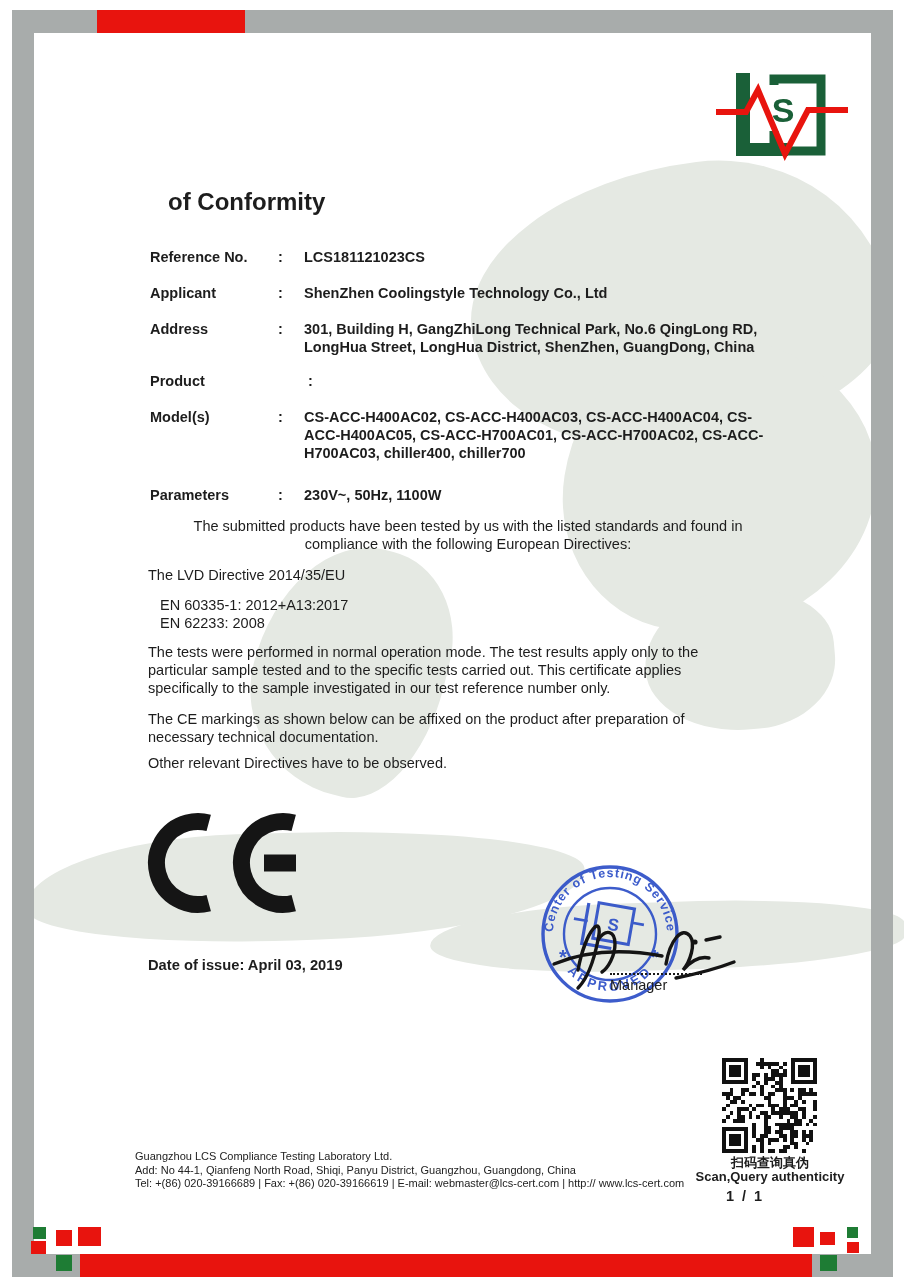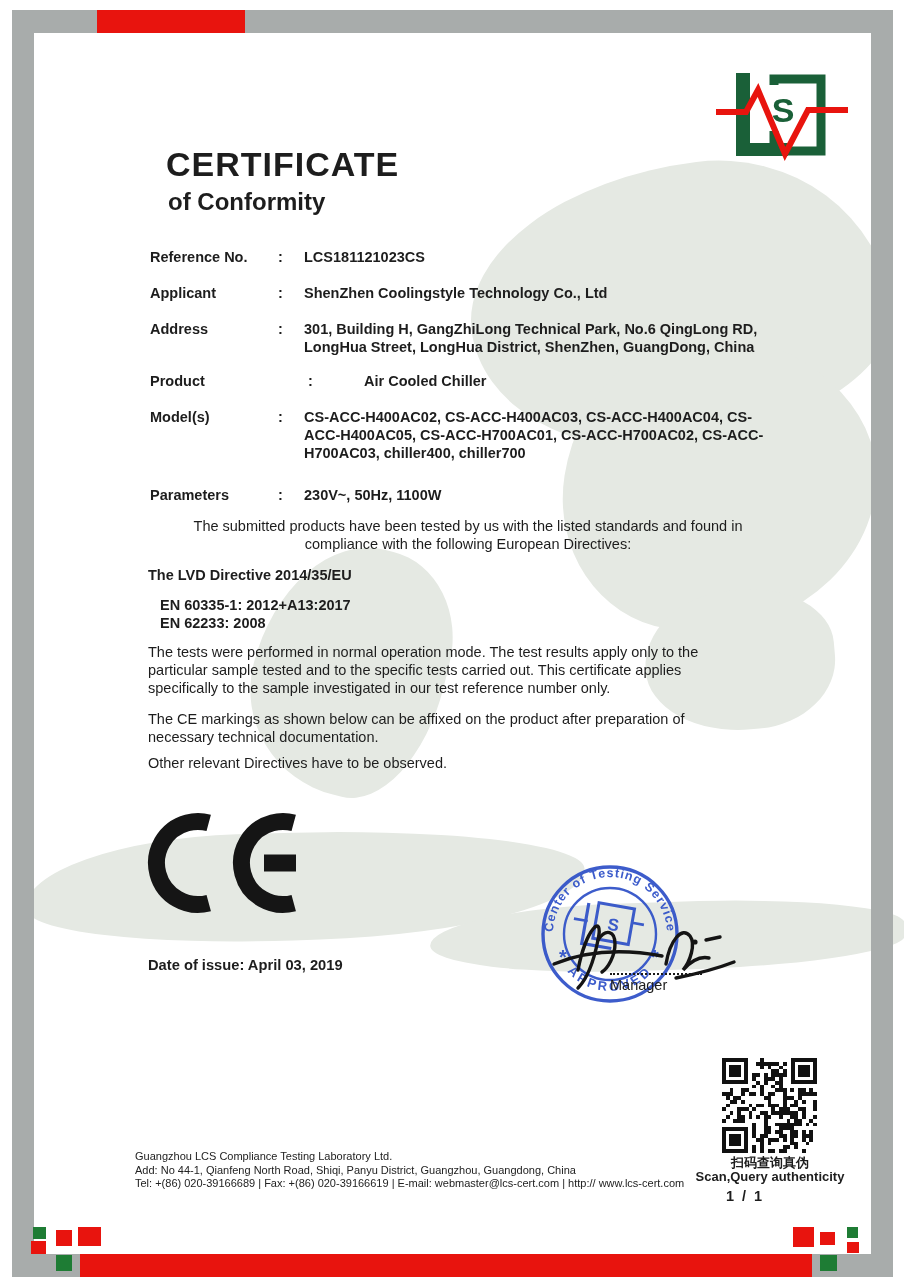--- a/index.html
+++ b/index.html
@@ -16,21 +16,21 @@
   
   .abs{position:absolute;z-index:2;}
   .title{font-size:34px;font-weight:bold;letter-spacing:1px;}
   .subtitle{font-size:24px;font-weight:bold;}
   .frow{position:absolute;left:150px;width:632px;display:grid;
         grid-template-columns:128px 26px 1fr;z-index:2;}
   .frow .lab,.frow .colon,.frow .val{font-size:14.5px;font-weight:bold;line-height:18px;}
   .frow .val{white-space:pre-line;}
   .para{position:absolute;left:148px;width:640px;font-size:14.5px;line-height:18px;
         white-space:pre-line;z-index:2;}
-  .para.bold{font-weight:bold;}
+  .para.bold{font-weight:normal;}
   .dateline{font-size:14.7px;font-weight:bold;}
   
   .foot{font-size:11px;line-height:13.6px;color:#222;}
   .qr{position:absolute;left:722px;top:1058px;width:95px;height:95px;z-index:2;}
   .qr .mods{position:absolute;inset:0;display:grid;
             grid-template-rows:repeat(25,1fr);grid-template-columns:repeat(25,1fr);}
   .qr .mods i{background:#111;display:block;}
   .fp{position:absolute;width:26px;height:26px;border:4px solid #111;box-sizing:border-box;}
   .fp::after{content:"";position:absolute;left:3px;top:3px;width:12px;height:12px;background:#111;}
   .qrcap{position:absolute;text-align:center;font-weight:bold;z-index:2;}
@@ -72,21 +72,20 @@
 
   <svg class="abs" style="left:716px;top:68px;" width="132" height="96" viewBox="0 0 132 96" xmlns="http://www.w3.org/2000/svg">
     <rect x="58" y="11" width="47" height="72" fill="none" stroke="#1a6038" stroke-width="9"></rect>
     <rect x="20" y="5" width="14" height="83" fill="#1a6038"></rect>
     <rect x="20" y="75" width="52" height="13" fill="#1a6038"></rect>
     <rect x="50" y="17" width="34" height="46" fill="#ffffff"></rect>
     <text x="67" y="54" text-anchor="middle" font-family="Liberation Sans, sans-serif" font-size="34" font-weight="bold" fill="#1a6038">S</text>
     <polyline points="0,44 30,44 42,22 69,86 92,42 132,42" fill="none" stroke="#e8140e" stroke-width="6" stroke-linejoin="miter"></polyline>
   </svg>
 
-  <div class="abs title" style="left:166px;top:145px;">CERTIFICATE</div>
   <div class="abs subtitle" style="left:168px;top:188px;">of Conformity</div>
 
   <div class="frow" style="top:248px;">
     <span class="lab">Reference No.</span>
     <span class="colon">:</span>
     <span class="val">LCS181121023CS</span>
   </div>
   <div class="frow" style="top:284px;">
     <span class="lab">Applicant</span>
     <span class="colon">:</span>
@@ -94,21 +93,20 @@
   </div>
   <div class="frow" style="top:320px;">
     <span class="lab">Address</span>
     <span class="colon">:</span>
     <span class="val">301, Building H, GangZhiLong Technical Park, No.6 QingLong RD,
 LongHua Street, LongHua District, ShenZhen, GuangDong, China</span>
   </div>
   <div class="frow" style="top:372px;gap:30px;">
     <span class="lab">Product</span>
     <span class="colon">:</span>
-    <span class="val">Air Cooled Chiller</span>
   </div>
   <div class="frow" style="top:408px;">
     <span class="lab">Model(s)</span>
     <span class="colon">:</span>
     <span class="val">CS-ACC-H400AC02, CS-ACC-H400AC03, CS-ACC-H400AC04, CS-
 ACC-H400AC05, CS-ACC-H700AC01, CS-ACC-H700AC02, CS-ACC-
 H700AC03, chiller400, chiller700</span>
   </div>
   <div class="frow" style="top:486px;">
     <span class="lab">Parameters</span>

